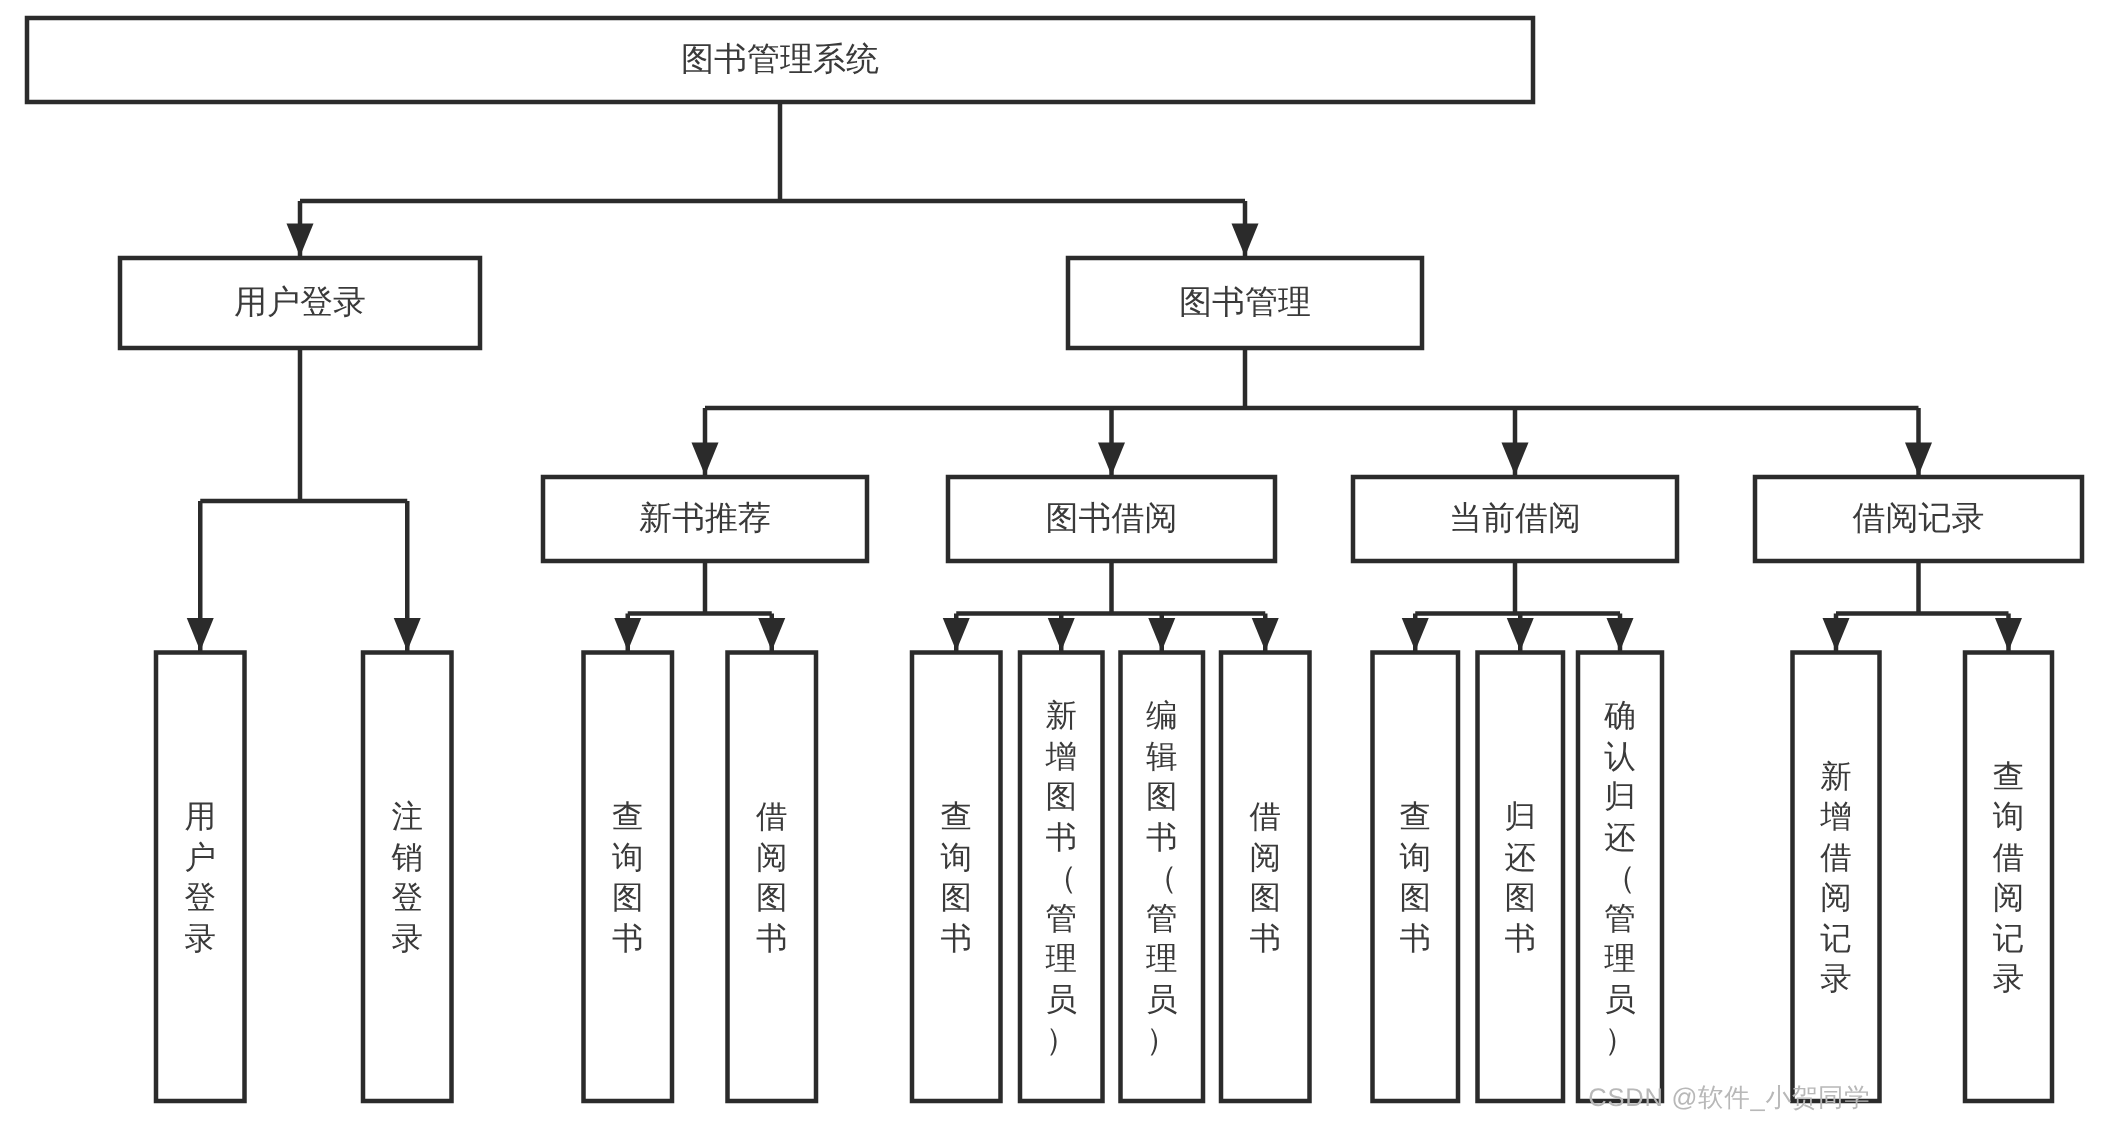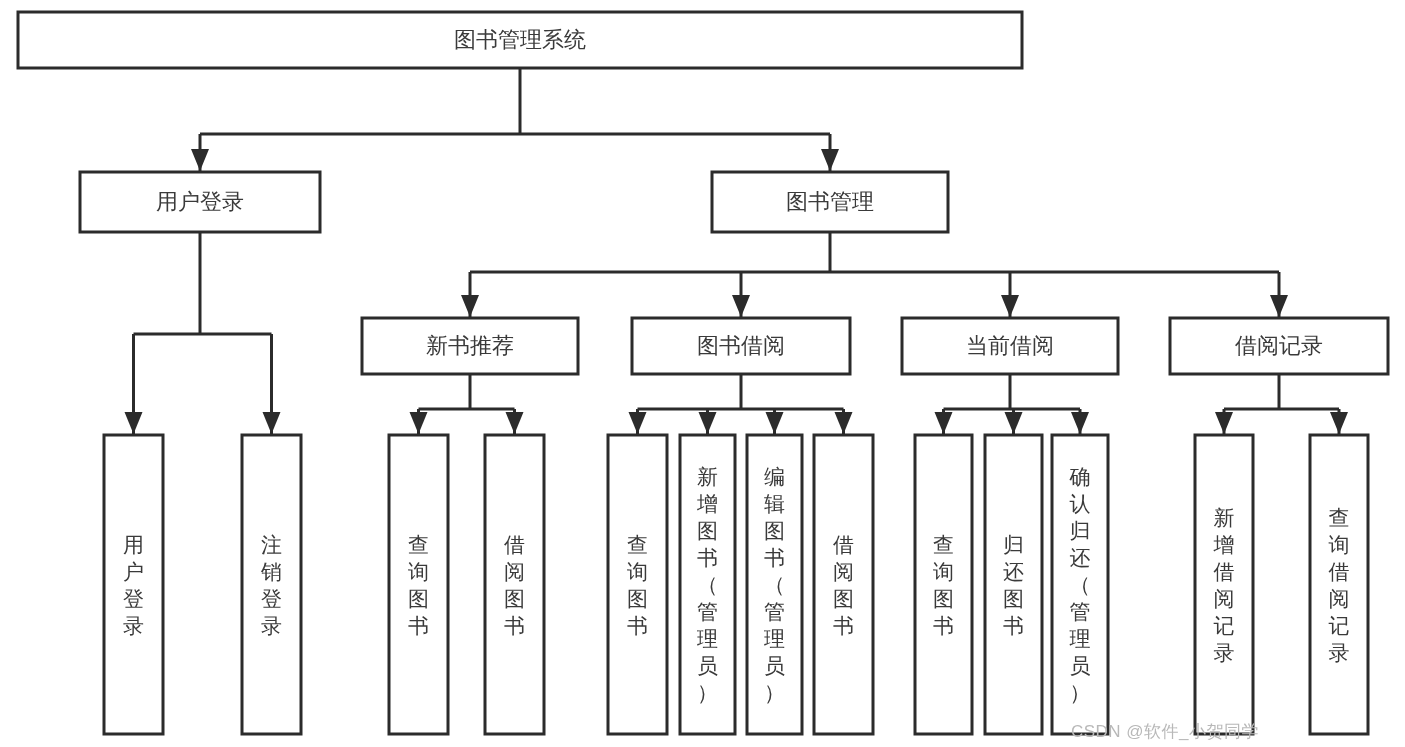--- a/index.html
+++ b/index.html
@@ -11,21 +11,20 @@
     width: 1405px;
     height: 747px;
     font-family: "Liberation Sans", "DejaVu Sans", sans-serif;
     overflow: hidden;
     position: relative;
   }
   #diagram-root {
     position: relative;
     width: 1255px;
     height: 747px;
-    padding-left: 12px;
   }
   svg#diagram-svg {
     position: absolute;
     left: 0;
     top: 0;
     width: 1405px;
     height: 747px;
   }
   .node-box {
     fill: #ffffff;

